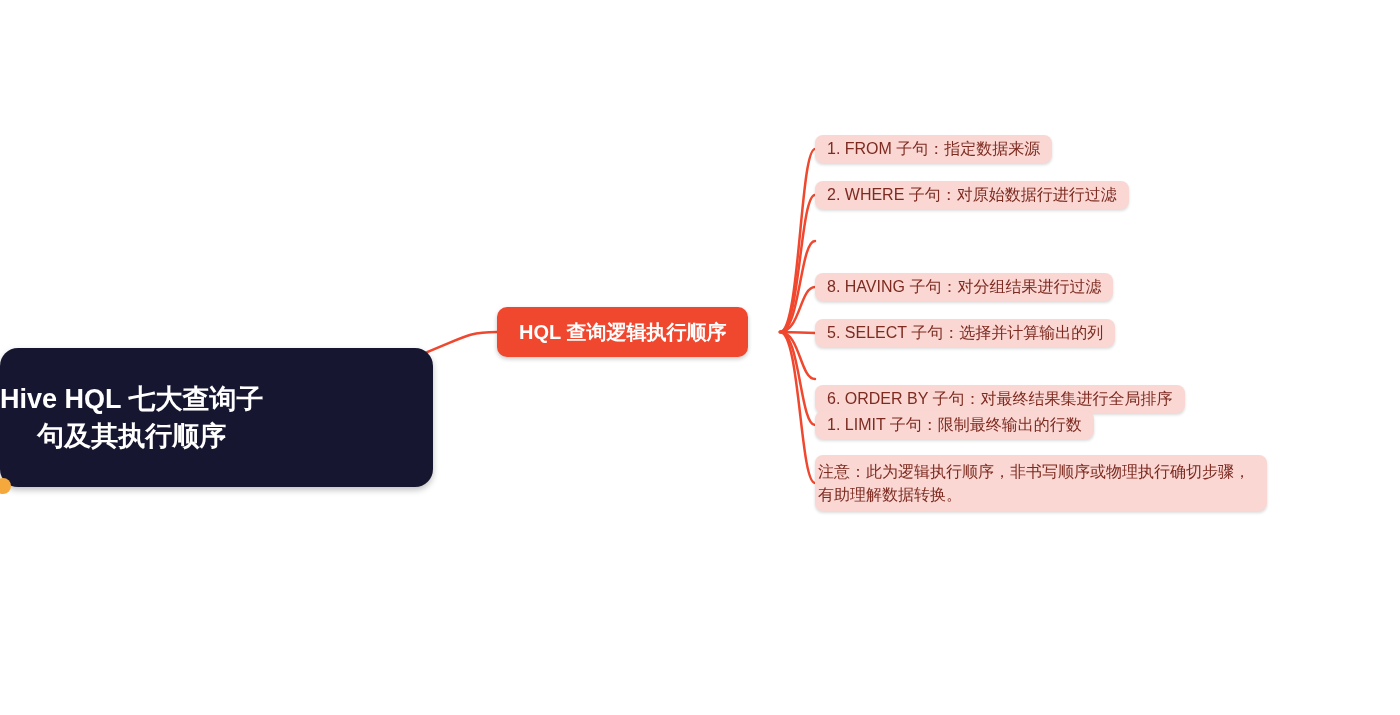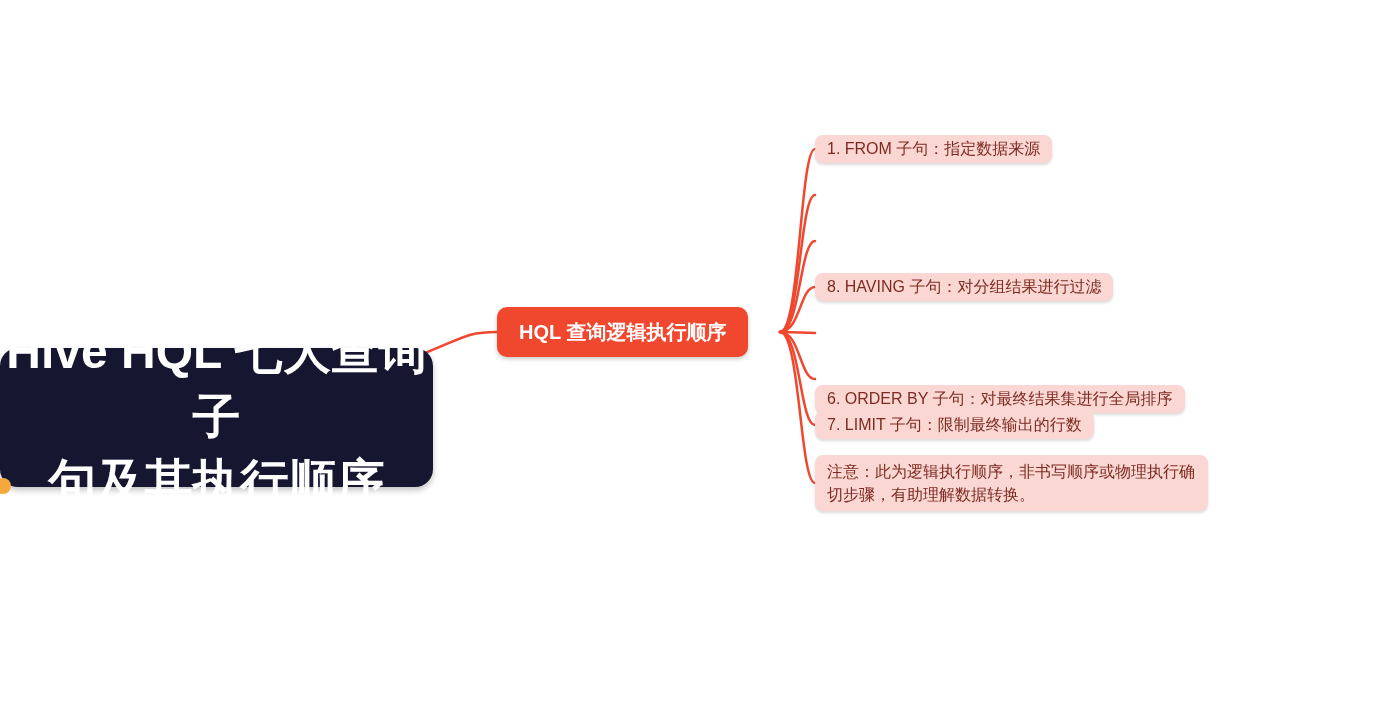--- a/index.html
+++ b/index.html
@@ -30,21 +30,21 @@
     display: flex;
     align-items: center;
     justify-content: flex-start;
   }
   .node.root {
     left: 0; top: 348px;
     width: 433px; height: 139px;
     background: var(--root-bg, #161630);
     color: #ffffff;
     border-radius: 18px;
-    font-size: 48px;
+    font-size: 27px;
     font-weight: bold;
     text-align: center;
     line-height: 1.35;
     box-shadow: 0 3px 6px rgba(0,0,0,0.25);
   }
   .node.root .label { white-space: pre-line; }
   .node.branch {
     left: 497px; top: 307px;
     height: 50px;
     padding: 0 22px;
@@ -63,24 +63,24 @@
     background: var(--child-bg, #fad7d3);
     color: var(--child-text, #7d2b20);
     border-radius: 8px;
     font-size: 16px;
     line-height: 18px;
     white-space: nowrap;
     box-shadow: 0 2px 3px rgba(0,0,0,0.14);
   }
   .node.child.multiline {
     height: 56px;
-    width: 393px;
+    width: 452px;
     white-space: normal;
     line-height: 23px;
-    padding: 5px 12px;
+    padding: 5px 3px;
     align-items: center;
   }
   .dot {
     position: absolute;
     left: -5px; top: 478px;
     width: 16px; height: 16px;
     border-radius: 50%;
     background: var(--decoration-orange, #f5a93d);
     z-index: 3;
   }
@@ -108,33 +108,39 @@
   </div>
 
   <div class="node branch">
     <span class="label">HQL 查询逻辑执行顺序</span>
   </div>
 
   <div class="node child" style="top:135px">
     <span class="label">1. FROM 子句：指定数据来源</span>
   </div>
 
+  <div class="node child" style="top:181px">
+    <span class="label">2. WHERE 子句：对原始数据行进行过滤</span>
+  </div>
 
 
   <div class="node child" style="top:273px">
     <span class="label">8. HAVING 子句：对分组结果进行过滤</span>
   </div>
 
+  <div class="node child" style="top:319px">
+    <span class="label">5. SELECT 子句：选择并计算输出的列</span>
+  </div>
 
   <div class="node child" style="top:385px">
     <span class="label">6. ORDER BY 子句：对最终结果集进行全局排序</span>
   </div>
 
   <div class="node child" style="top:411px">
-    <span class="label">7. LIMIT 子句：限制最终输出的行数</span>
+    <span class="label">1. LIMIT 子句：限制最终输出的行数</span>
   </div>
 
   <div class="node child multiline" style="top:455px">
     <span class="label">注意：此为逻辑执行顺序，非书写顺序或物理执行确切步骤，有助理解数据转换。</span>
   </div>
 
   <div class="dot"></div>
 
 </div>
 

